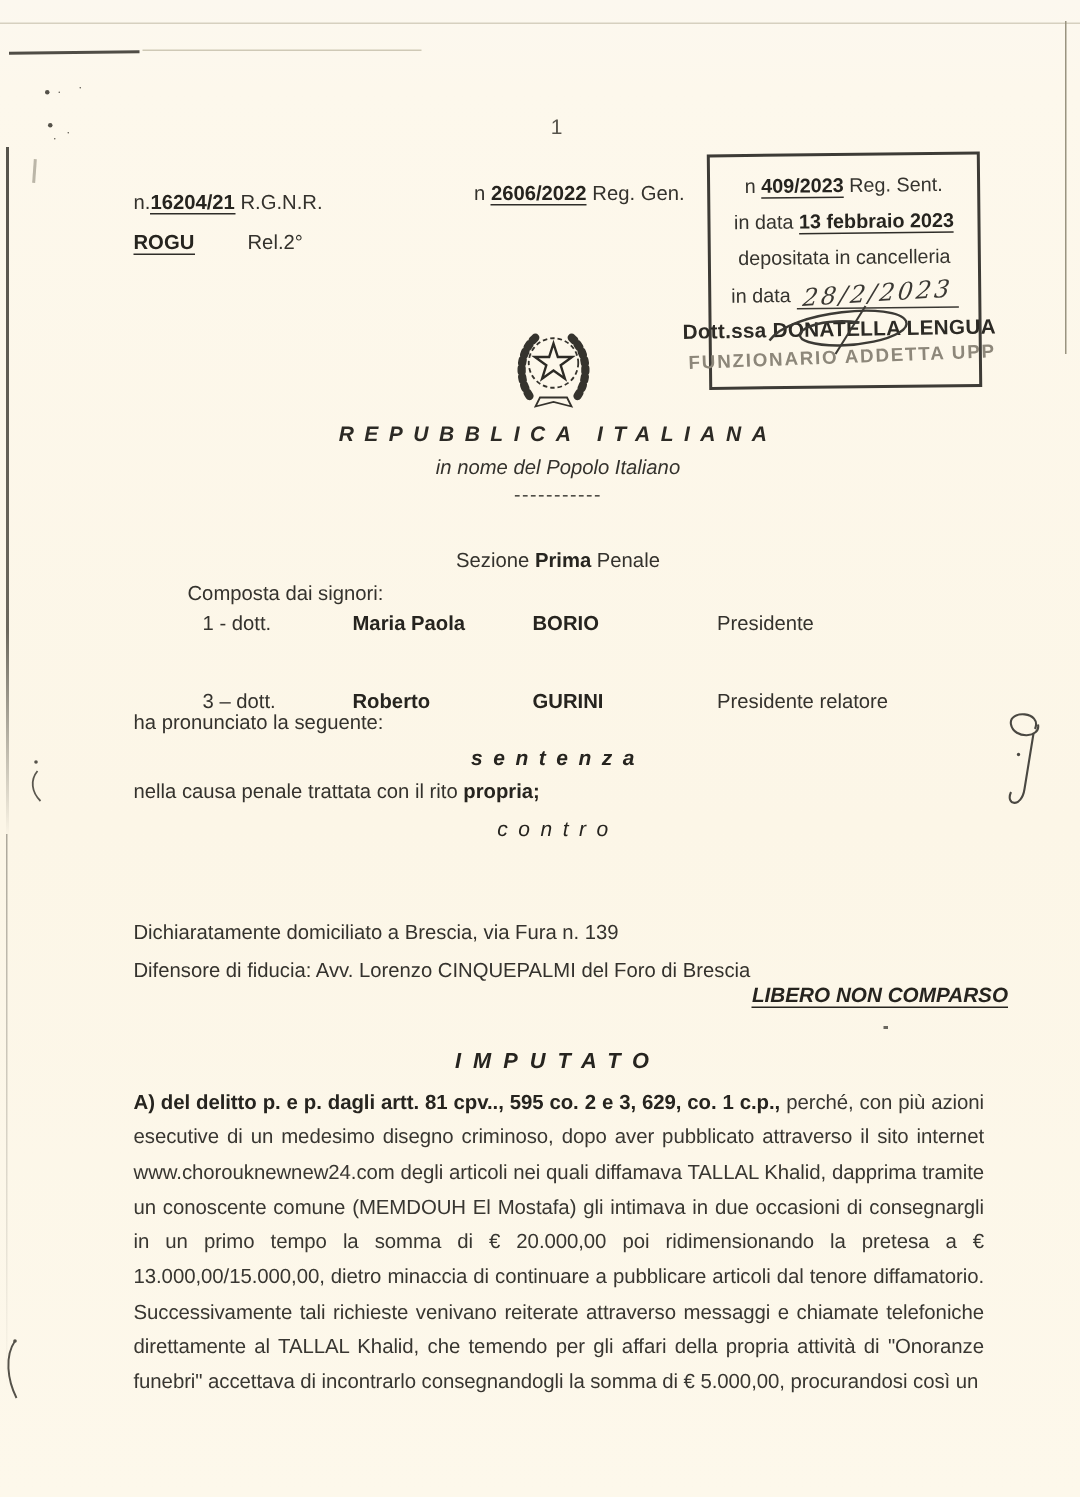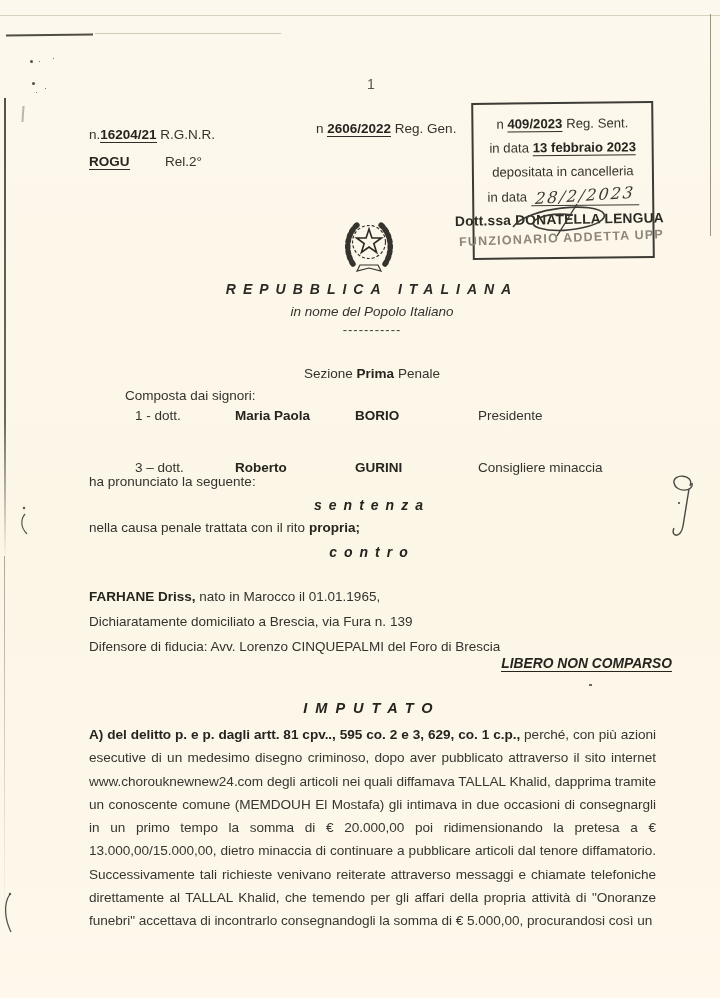--- a/index.html
+++ b/index.html
@@ -58,21 +58,21 @@
   .composta { left:89px; top:388px; font-size:13.5px;margin-left:36px; }
   .member-row { left:0; width:720px; height:22px; font-size:13.5px; }
   .member-row .num  { position:absolute; left:135px; }
   .member-row .first{ position:absolute; left:235px; font-weight:bold; color:#26241f; }
   .member-row .last { position:absolute; left:355px; font-weight:bold; color:#26241f; }
   .member-row .role { position:absolute; left:478px; }
   .pronunciato { left:89px; top:474px; font-size:13.5px; }
 
   .sentenza-h { top:497px; font-weight:bold; font-style:italic; font-size:14px; letter-spacing:7px; color:#26241f; }
   .rito { left:89px; top:520px; font-size:13.5px; }
-  .contro-h { top:544px; font-weight:bold; font-style:italic; font-size:14px; letter-spacing:7px; color:#26241f; }
+  .contro-h { top:544px; font-weight:normal; font-style:italic; font-size:14px; letter-spacing:7px; color:#26241f; }
 
   .def1 { left:89px; top:589px; font-size:13.5px; }
   .def2 { left:89px; top:614px; font-size:13.5px; }
   .def3 { left:89px; top:639px; font-size:13.5px; }
   .libero { left:89px; top:656px; width:583px; text-align:right; font-weight:bold; font-style:italic;
     font-size:13.8px; color:#26241f; }
   .libero span { border-bottom:1.7px solid #26241f; }
   .libero-dot { left:589px; top:684px; width:3px; height:2px; background:#6a675f; }
 
   .imputato-h { top:700px; font-weight:bold; font-style:italic; font-size:14.5px; letter-spacing:8px; color:#26241f; }
@@ -136,29 +136,28 @@
   <div class="abs member-row" style="top:408px;">
     <span class="num">1 - dott.</span>
     <span class="first">Maria Paola</span>
     <span class="last">BORIO</span>
     <span class="role">Presidente</span>
   </div>
   <div class="abs member-row" style="top:460px;">
     <span class="num">3 – dott.</span>
     <span class="first">Roberto</span>
     <span class="last">GURINI</span>
-    <span class="role">Consigliere minaccia</span>
+    <span class="role">Presidente relatore</span>
   </div>
   <div class="abs pronunciato">ha pronunciato la seguente:</div>
 
   <div class="abs center-block sentenza-h">sentenza</div>
   <div class="abs rito"><span>nella causa penale trattata con il rito </span><span class="b">propria;</span></div>
   <div class="abs center-block contro-h">contro</div>
 
-  <div class="abs def1"><span class="b">FARHANE Driss,</span><span> nato in Marocco il 01.01.1965,</span></div>
   <div class="abs def2">Dichiaratamente domiciliato a Brescia, via Fura n. 139</div>
   <div class="abs def3">Difensore di fiducia: Avv. Lorenzo CINQUEPALMI del Foro di Brescia</div>
   <div class="abs libero"><span>LIBERO NON COMPARSO</span></div>
   <div class="abs libero-dot"></div>
 
   <div class="abs center-block imputato-h">IMPUTATO</div>
   <div class="abs charge"><span class="b">A) del delitto p. e p. dagli artt. 81 cpv.., 595 co. 2 e 3, 629, co. 1 c.p.,</span><span> perché, con più azioni esecutive di un medesimo disegno criminoso, dopo aver pubblicato attraverso il sito internet www.chorouknewnew24.com degli articoli nei quali diffamava TALLAL Khalid, dapprima tramite un conoscente comune (MEMDOUH El Mostafa) gli intimava in due occasioni di consegnargli in un primo tempo la somma di € 20.000,00 poi ridimensionando la pretesa a € 13.000,00/15.000,00, dietro minaccia di continuare a pubblicare articoli dal tenore diffamatorio. Successivamente tali richieste venivano reiterate attraverso messaggi e chiamate telefoniche direttamente al TALLAL Khalid, che temendo per gli affari della propria attività di "Onoranze funebri" accettava di incontrarlo consegnandogli la somma di € 5.000,00, procurandosi così un</span></div>
 
   <svg class="abs right-glyph" width="36" height="80" viewBox="0 0 36 80">
     <path d="M26 16 C31 4 8 3 10 13 C12 23 30 22 28 13" fill="none" stroke="#4a4842" stroke-width="1.4"></path>

